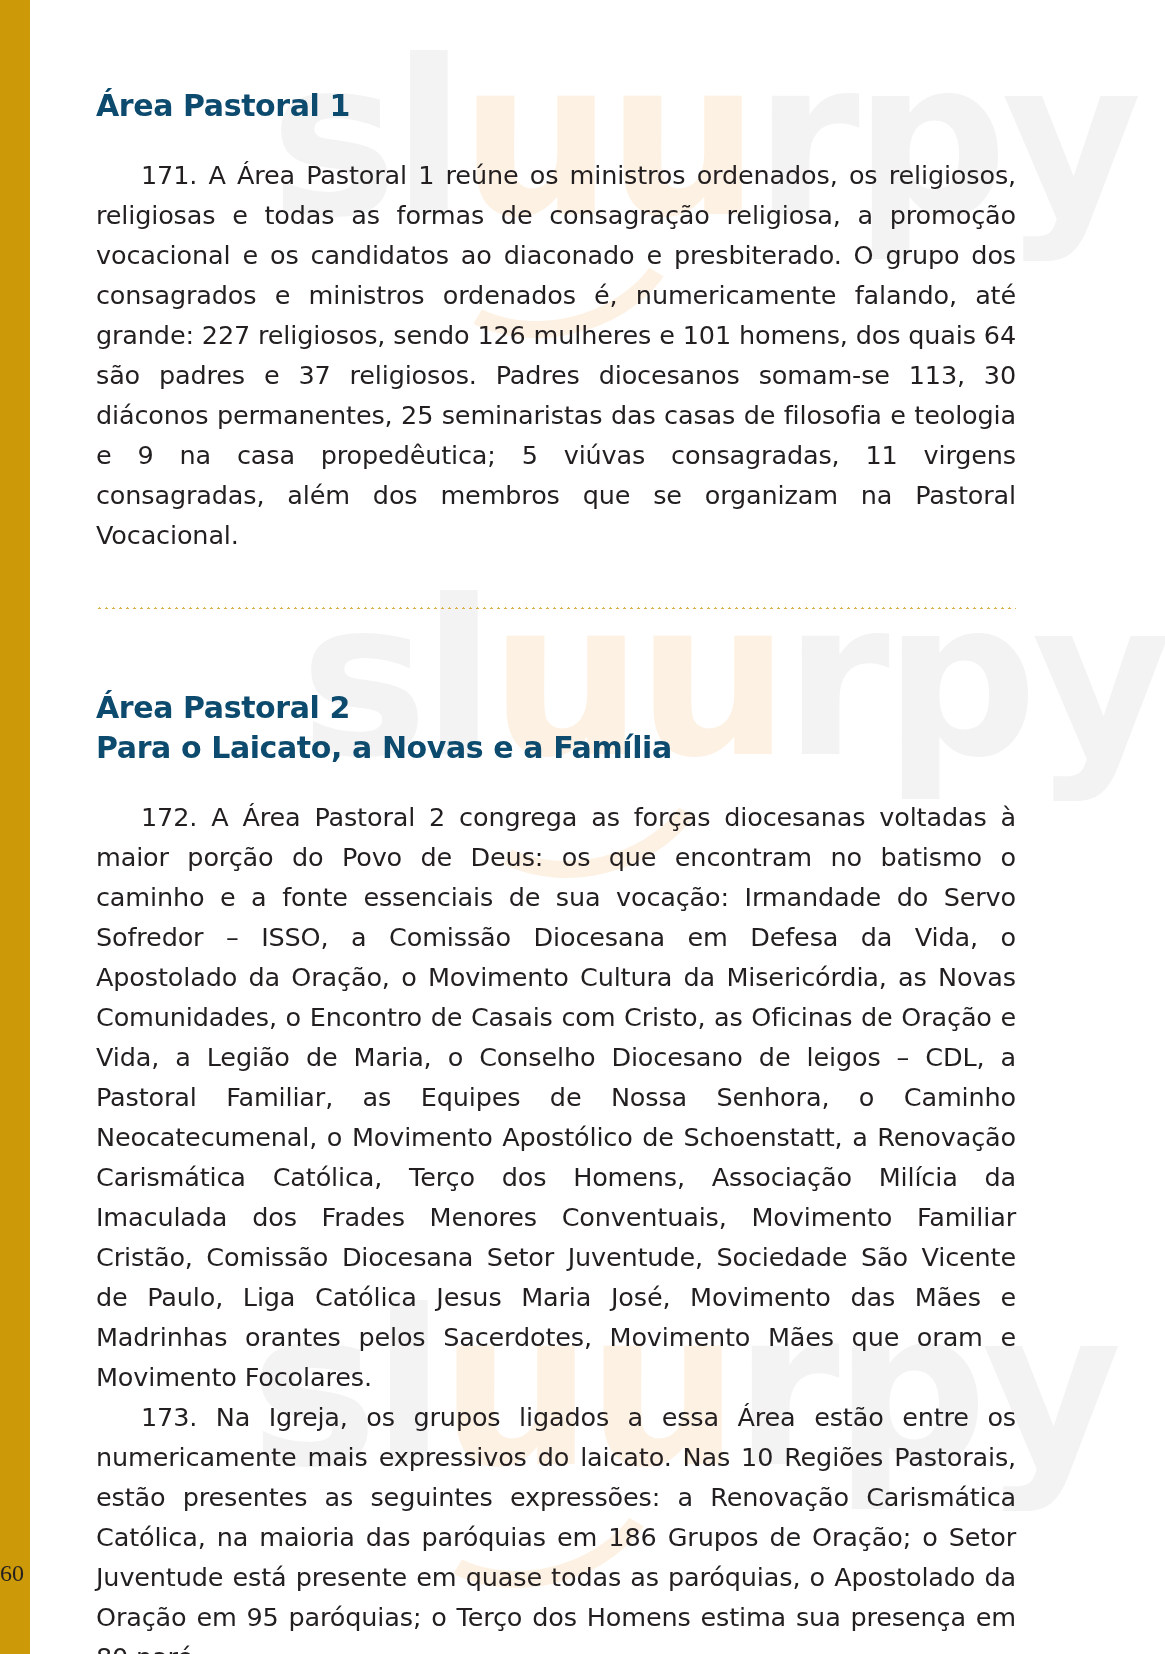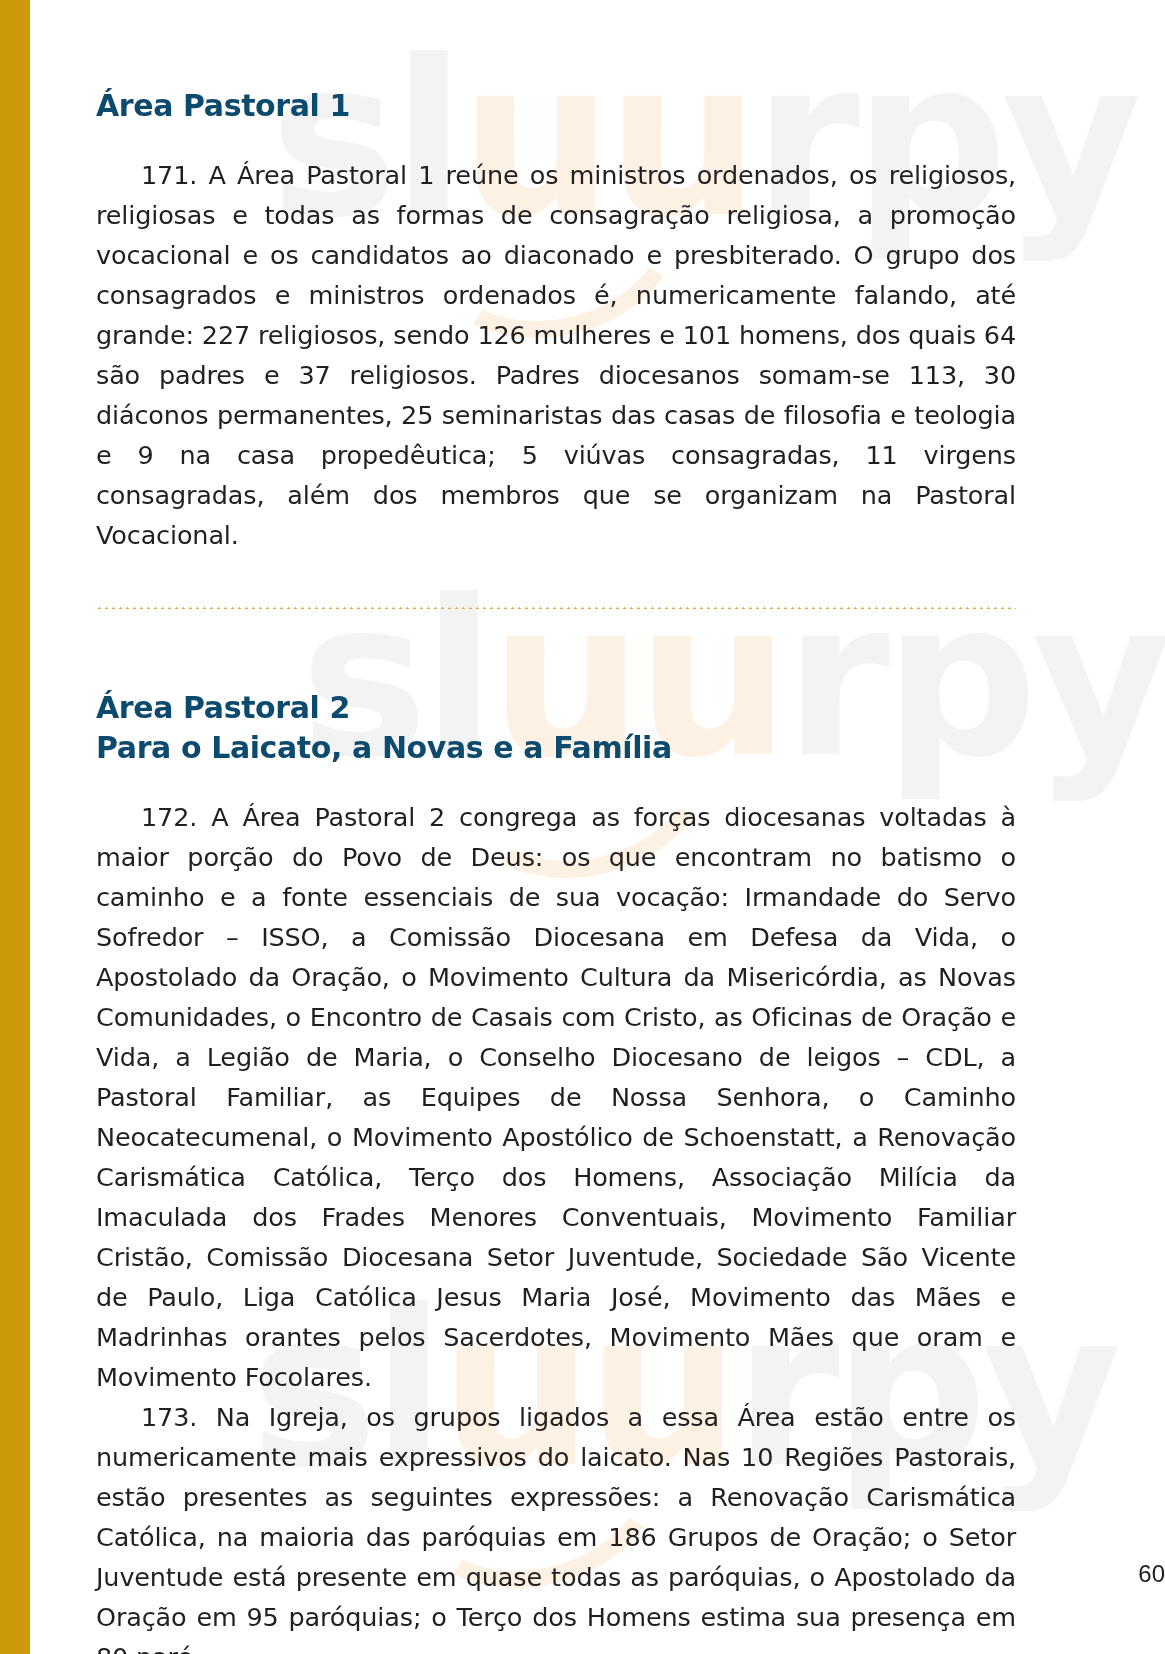--- a/index.html
+++ b/index.html
@@ -134,22 +134,22 @@
   .divider-wrap { padding-top: 51px; }
 
   .gap-after-divider { height: 79px; }
 
   
   .page-number {
     position: absolute;
     left: 0;
     top: 1560px;
     width: 1165px;
-    text-align: right;
-    font-family: Liberation Sans, sans-serif;
+    text-align: left;
+    font-family: Liberation Serif, serif;
     font-size: 24px;
     color: #231f20;
     z-index: 3;
   }
 </style>
 </head>
 <body>
 
 <div class="page">
 

